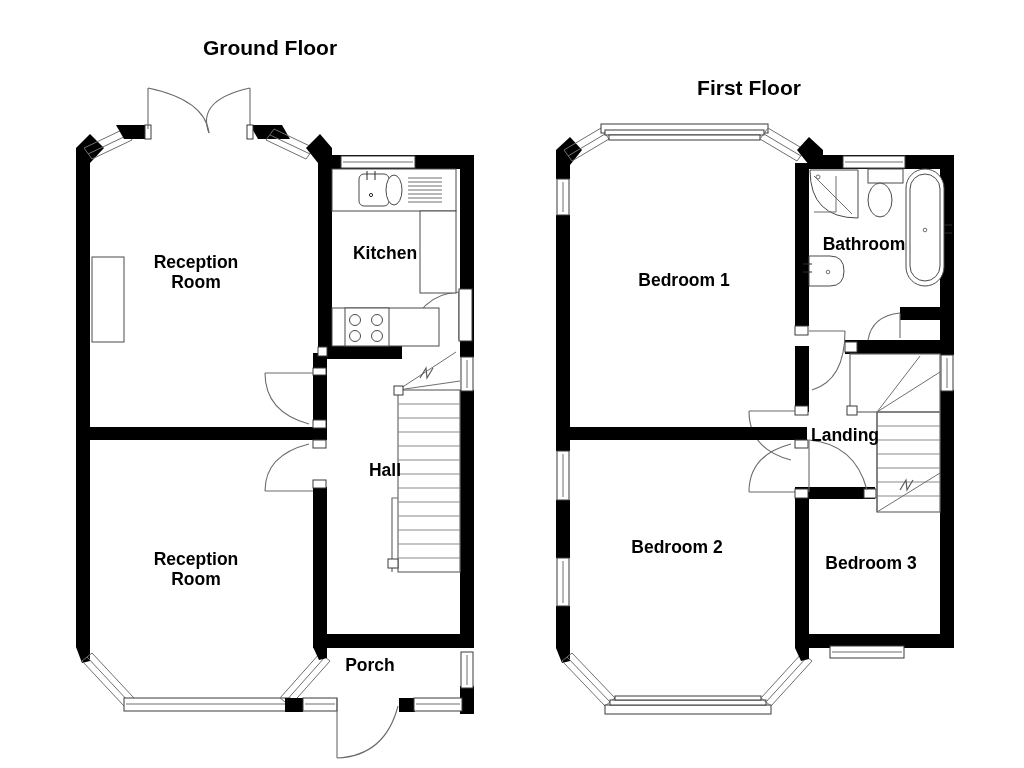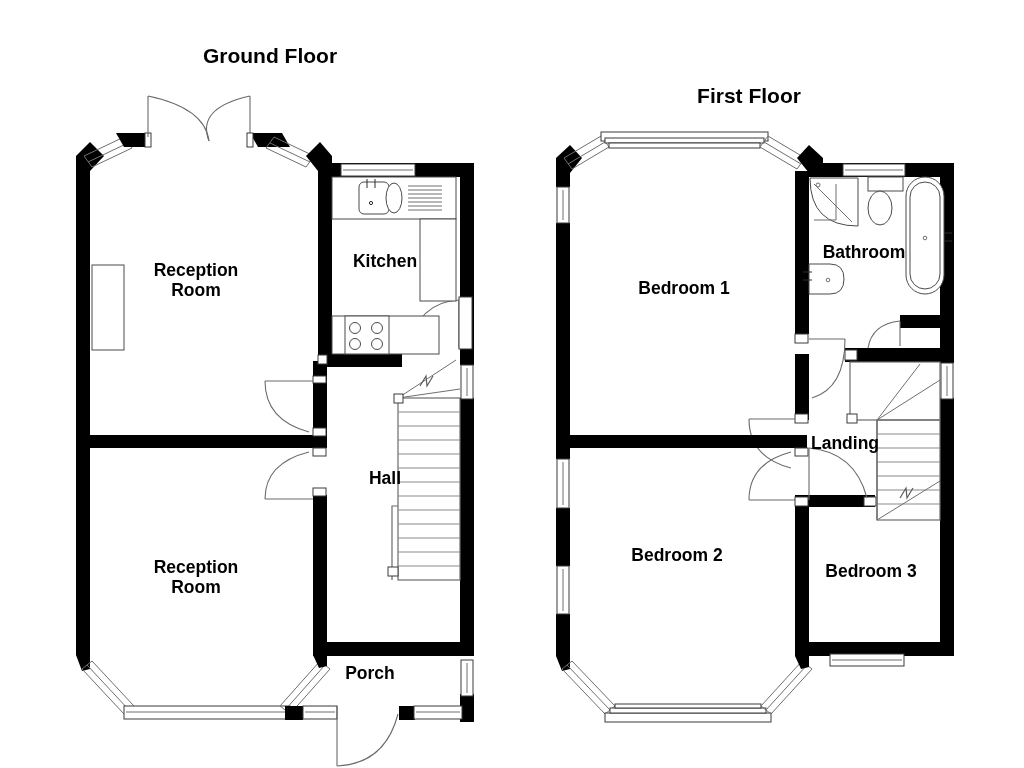--- a/index.html
+++ b/index.html
@@ -9,21 +9,21 @@
   }
   body {
     width: 1024px;
     height: 768px;
     font-family: "Liberation Sans", sans-serif;
     overflow: hidden;
     position: relative;
   }
   #floorplan-root {
     position: absolute;
-    left: 0; top: 8px;
+    left: 0; top: 0;
     width: 1024px;
     height: 612px;
   }
   svg.plan {
     display: block;
     width: 1024px;
     height: 768px;
   }
   .floor-title {
     font-family: "Liberation Sans", sans-serif;

